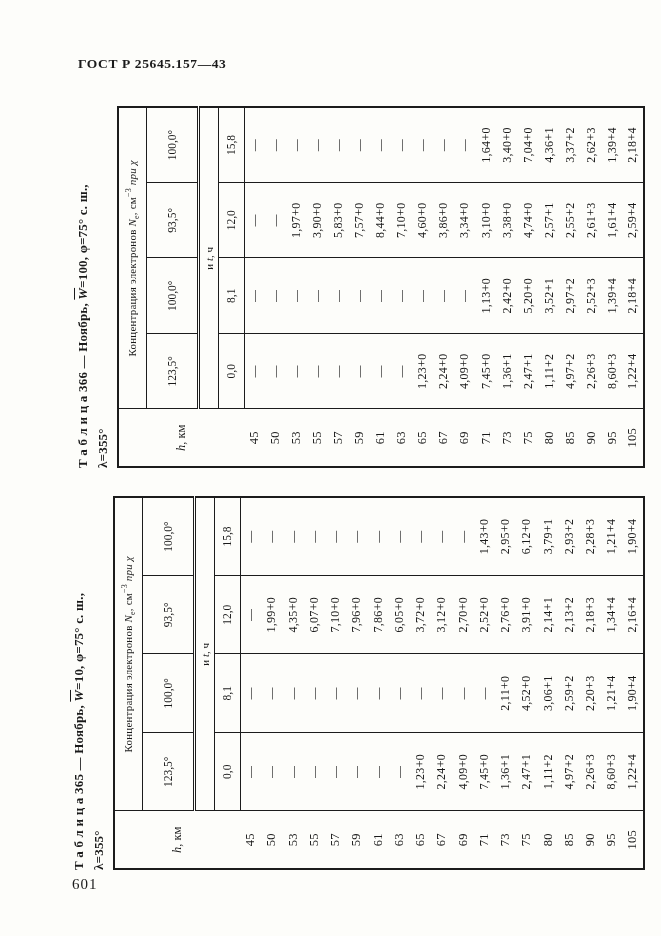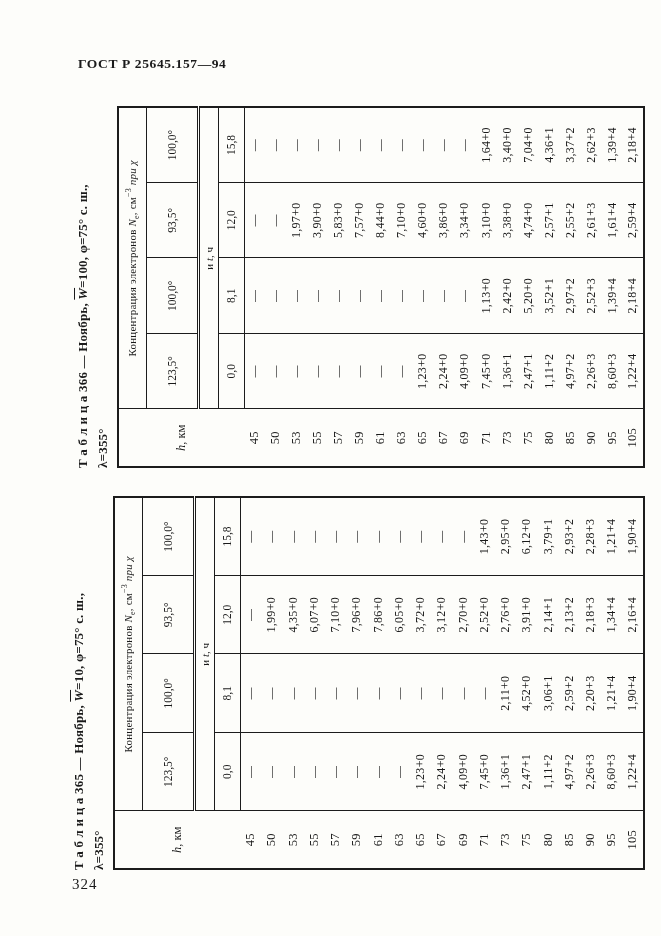--- a/index.html
+++ b/index.html
@@ -21,21 +21,21 @@
   .gt thead .tlabel { font-size:11px; height:20px; border-bottom:1.2px solid #1c1c1c; }
   .gt thead .tval { font-size:11.5px; height:26px; border-bottom:1.8px solid #1c1c1c; }
   .gt tbody tr { height:21px; }
   .gt tbody td { font-size:12px; letter-spacing:0.3px; white-space:nowrap; }
   sub,sup { font-size:8px; }
 </style>
 </head>
 <body>
 
 <div class="page">
-  <div class="gost-header">ГОСТ Р 25645.157—94</div>
+  <div class="gost-header">ГОСТ Р 25645.157—43</div>
 
   <div class="rot-wrap" id="tblock-0" style="left:73px; top:106px; width:572px; height:362px;">
     <div class="rot-inner" style="width:362px; height:572px; top:362px;">
         <div class="tbl-title"><span>Т а б л и ц а</span> <span>366</span><span> — Ноябрь, </span><span class="wbar">W</span><span>=100, φ=75° с. ш.,</span><br><span>λ=355°</span></div>
         <table class="gt" style="height:528px">
           <colgroup>
             <col style="width:58px">
             <col>
             <col>
             <col>
@@ -365,14 +365,14 @@
               <td>1,22+4</td>
               <td>1,90+4</td>
               <td>2,16+4</td>
               <td>1,90+4</td>
             </tr>
           </tbody>
         </table>
       </div>
   </div>
 
-  <div class="page-number">324</div>
+  <div class="page-number">601</div>
 </div>
 
 </body></html>

